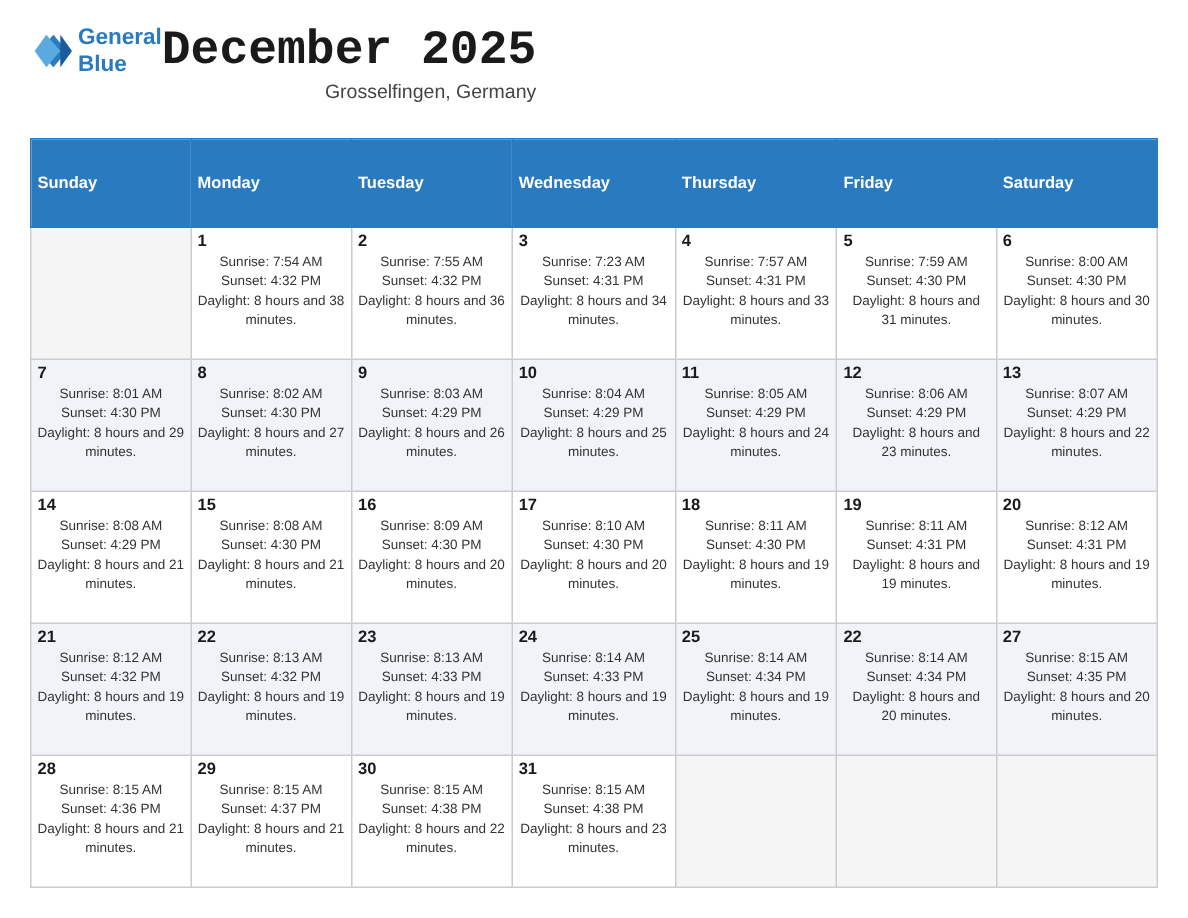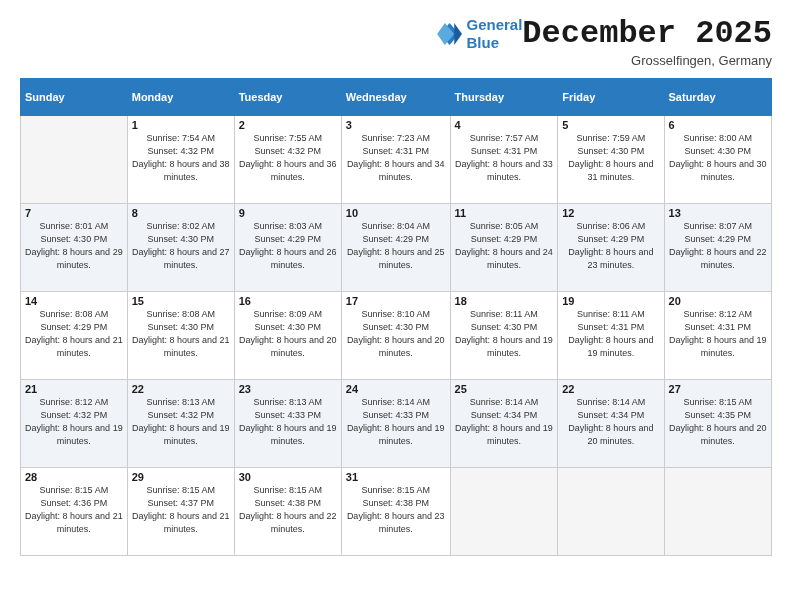--- a/index.html
+++ b/index.html
@@ -11,23 +11,23 @@
       overflow: hidden;
     }
     .page {
       width: 792px;
       height: 612px;
       background: #fff;
       padding: 16px 20px 12px 20px;
     }
     .header {
       display: flex;
-      justify-content: flex-end;
+      justify-content: flex-start;
       align-items: flex-start;
-      margin-bottom: 10px;
+      margin-bottom: 24px;
     }
     .logo {
       display: flex;
       align-items: center;
       gap: 4px;
     }
     .logo-text {
       font-size: 15px;
       font-weight: bold;
       color: #1a1a1a;
@@ -56,21 +56,21 @@
       margin-top: 2px;
     }
     .calendar {
       width: 100%;
       border-collapse: collapse;
       font-size: 9.5px;
     }
     .calendar th {
       background: #2a7abf;
       color: #fff;
-      padding: 12px 4px;
+      padding: 23px 4px;
       text-align: left;
       font-size: 11px;
       font-weight: bold;
       border: 1px solid #2a7abf;
     }
     .calendar td {
       border: 1px solid #ccc;
       vertical-align: top;
       padding: 3px 4px;
       width: 113px;

